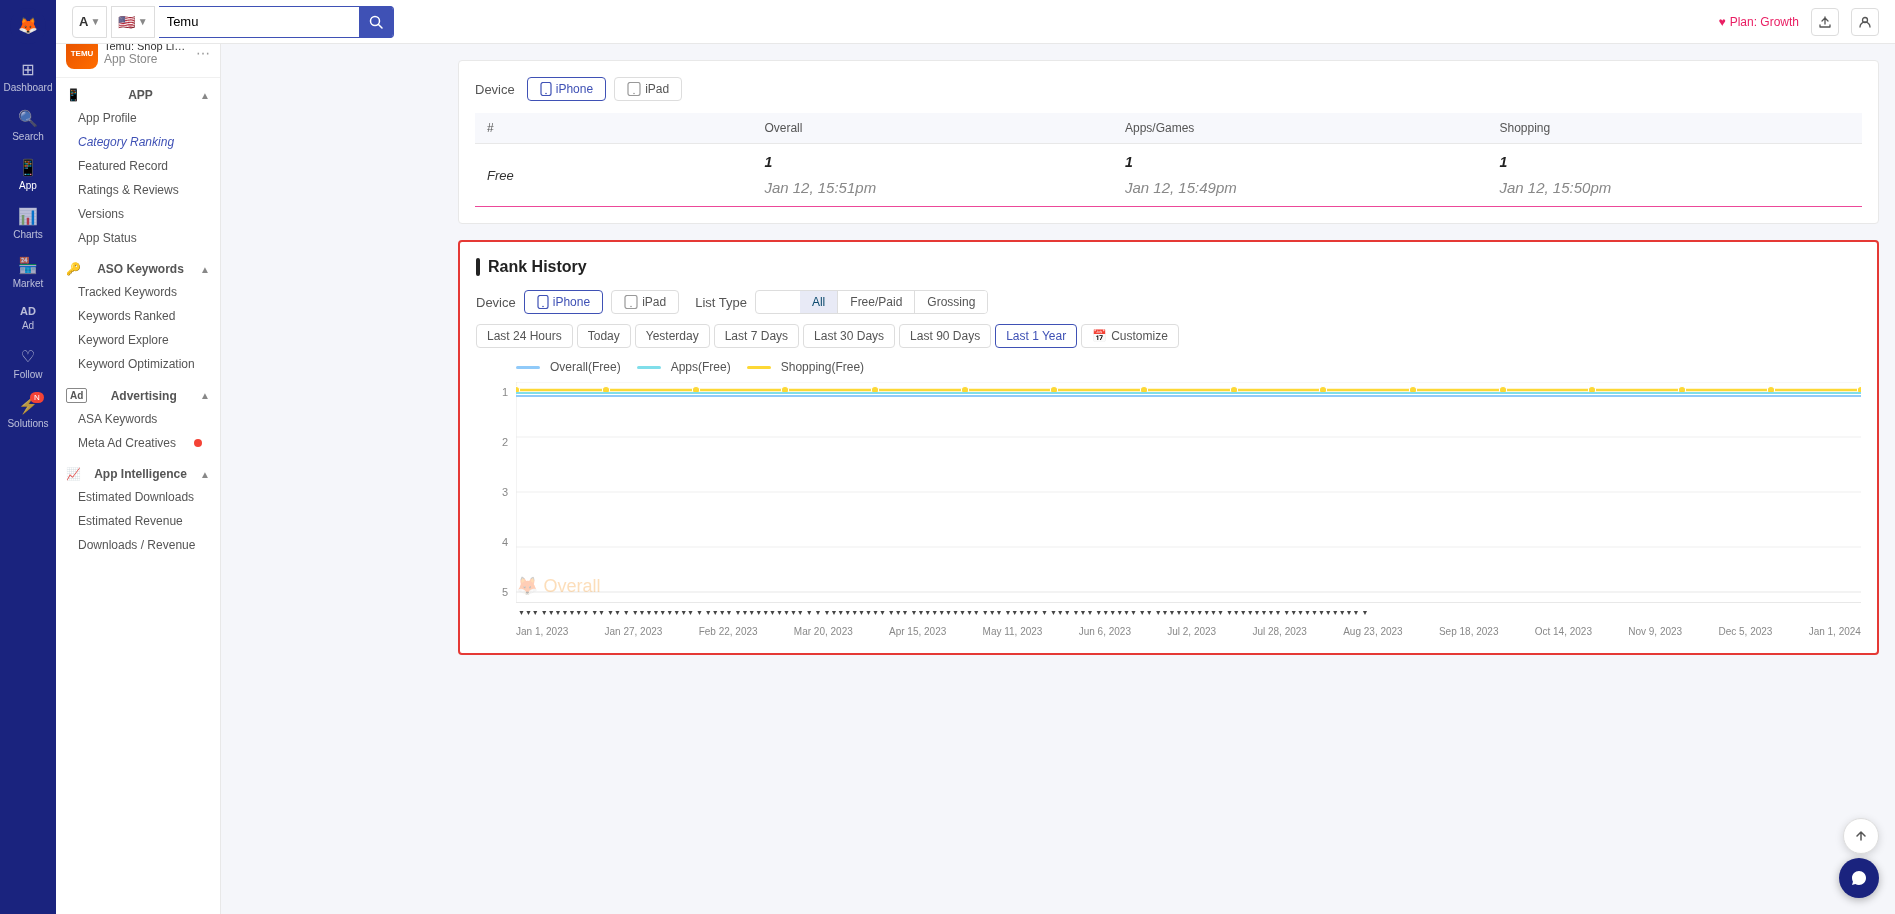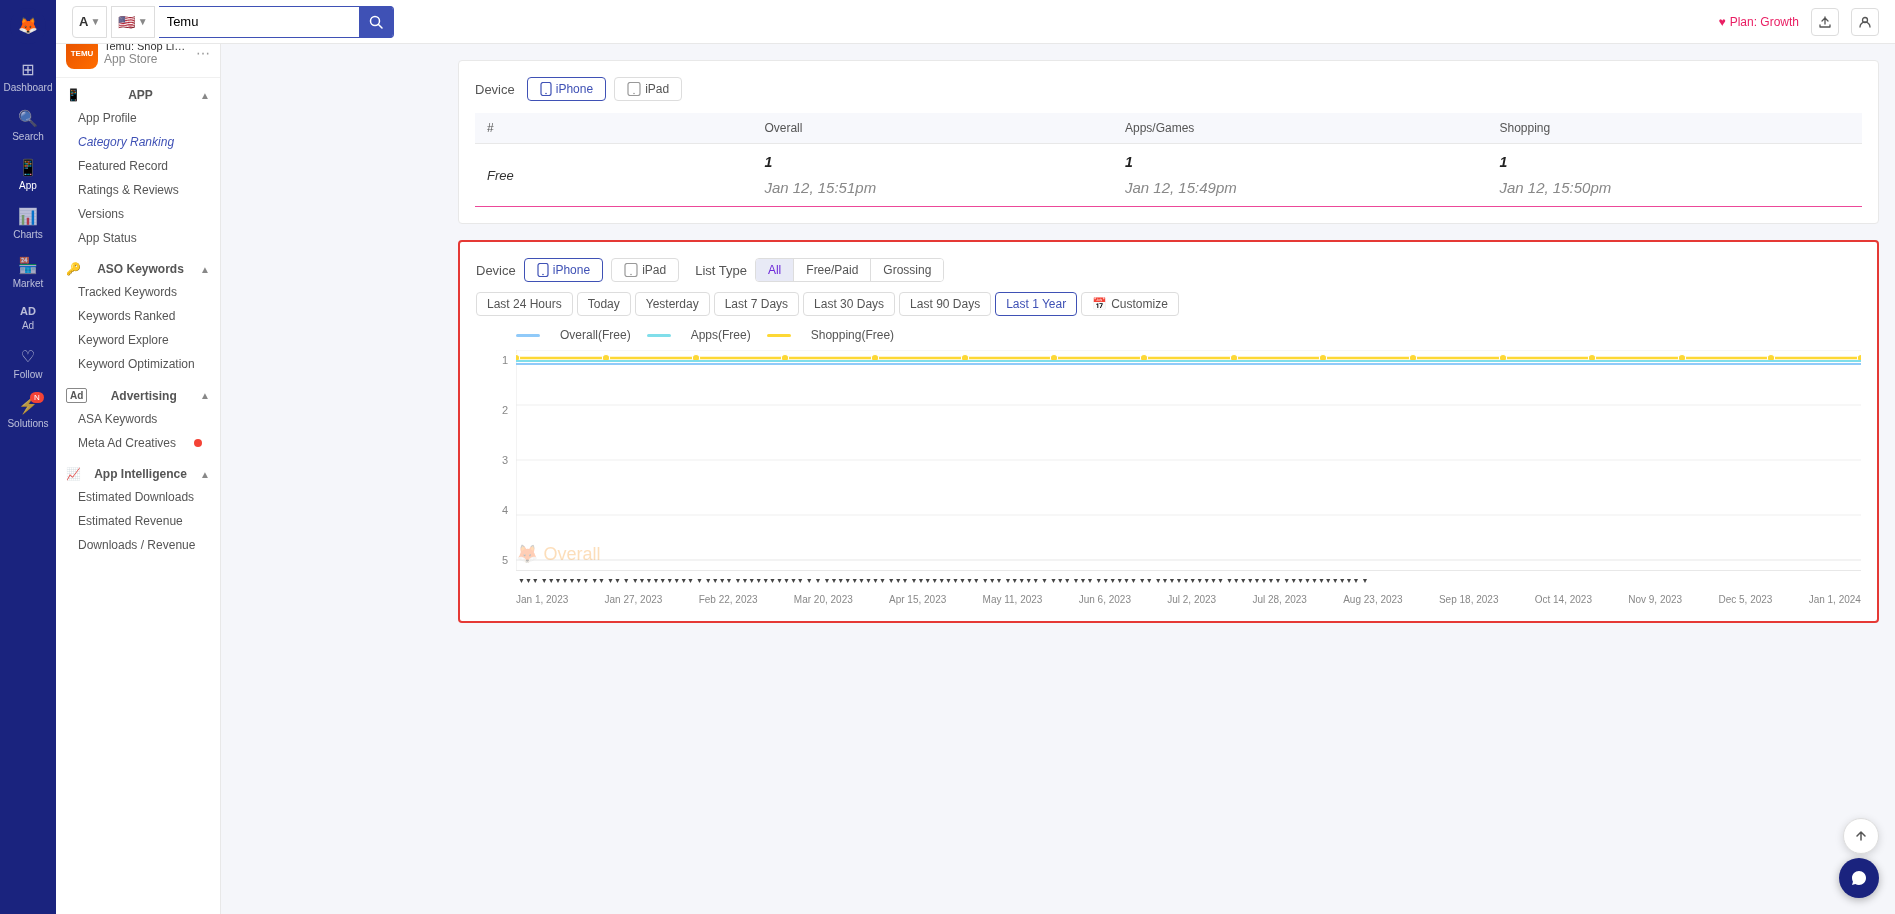--- a/index.html
+++ b/index.html
@@ -313,21 +313,22 @@
       padding: 4px 12px;
       font-size: 12px;
       cursor: pointer;
       color: #555;
       background: #fff;
       border-right: 1px solid #ddd;
     }
     .btn-group-item:last-child { border-right: none; }
     .btn-group-item.active {
       background: #e8eaf6;
-      color: #6d28d9;
+      color: #0c4a6e;
+      margin-left: 44px;
     }
 
     .date-btn-group {
       display: flex;
       gap: 4px;
       margin-bottom: 12px;
     }
     .date-btn {
       padding: 4px 10px;
       font-size: 12px;
@@ -355,21 +356,21 @@
     .chart-legend {
       display: flex;
       align-items: center;
       gap: 16px;
       margin-bottom: 8px;
       padding-left: 40px;
     }
     .legend-item {
       display: flex;
       align-items: center;
-      gap: 20px;
+      gap: 10px;
       font-size: 12px;
       color: #555;
     }
     .legend-line {
       width: 24px;
       height: 3px;
       border-radius: 2px;
     }
     .chart-x-labels {
       display: flex;
@@ -599,20 +600,24 @@
           <td>
             <div class="rank-value">1</div>
             <div class="rank-date">Jan 12, 15:50pm</div>
           </td>
         </tr>
       </tbody>
     </table>
   </div>
 
   <div class="rank-history-card">
+    <div class="section-title">
+      <div class="section-title-bar"></div>
+      <span>Rank History</span>
+    </div>
 
     <div class="controls-row">
       <span class="control-label">Device</span>
       <div class="device-tab active">
         <svg width="12" height="14" viewBox="0 0 12 14" fill="none">
           <rect x="1" y="0.5" width="10" height="13" rx="2" stroke="#3f51b5" stroke-width="1.2"></rect>
           <circle cx="6" cy="11.5" r="0.8" fill="#3f51b5"></circle>
         </svg>
         <span>iPhone</span>
       </div>

